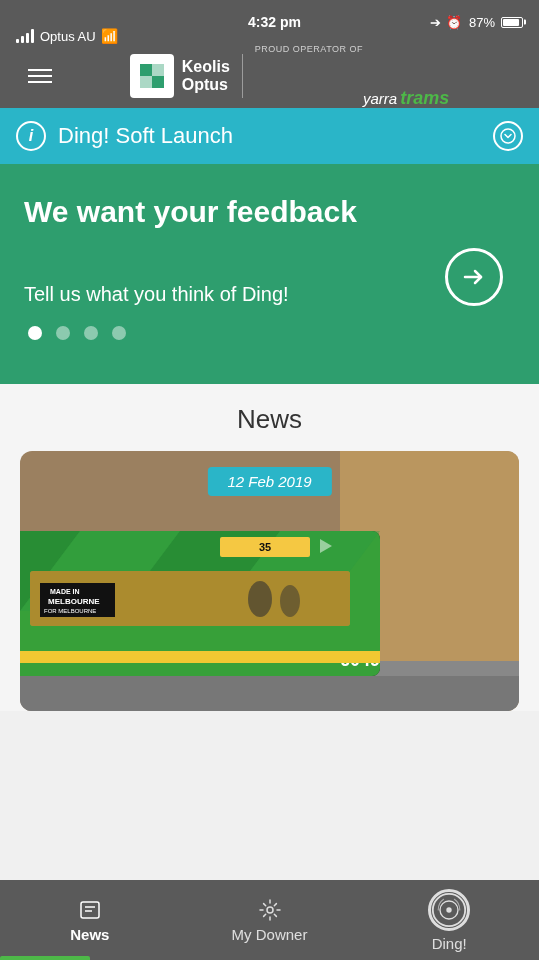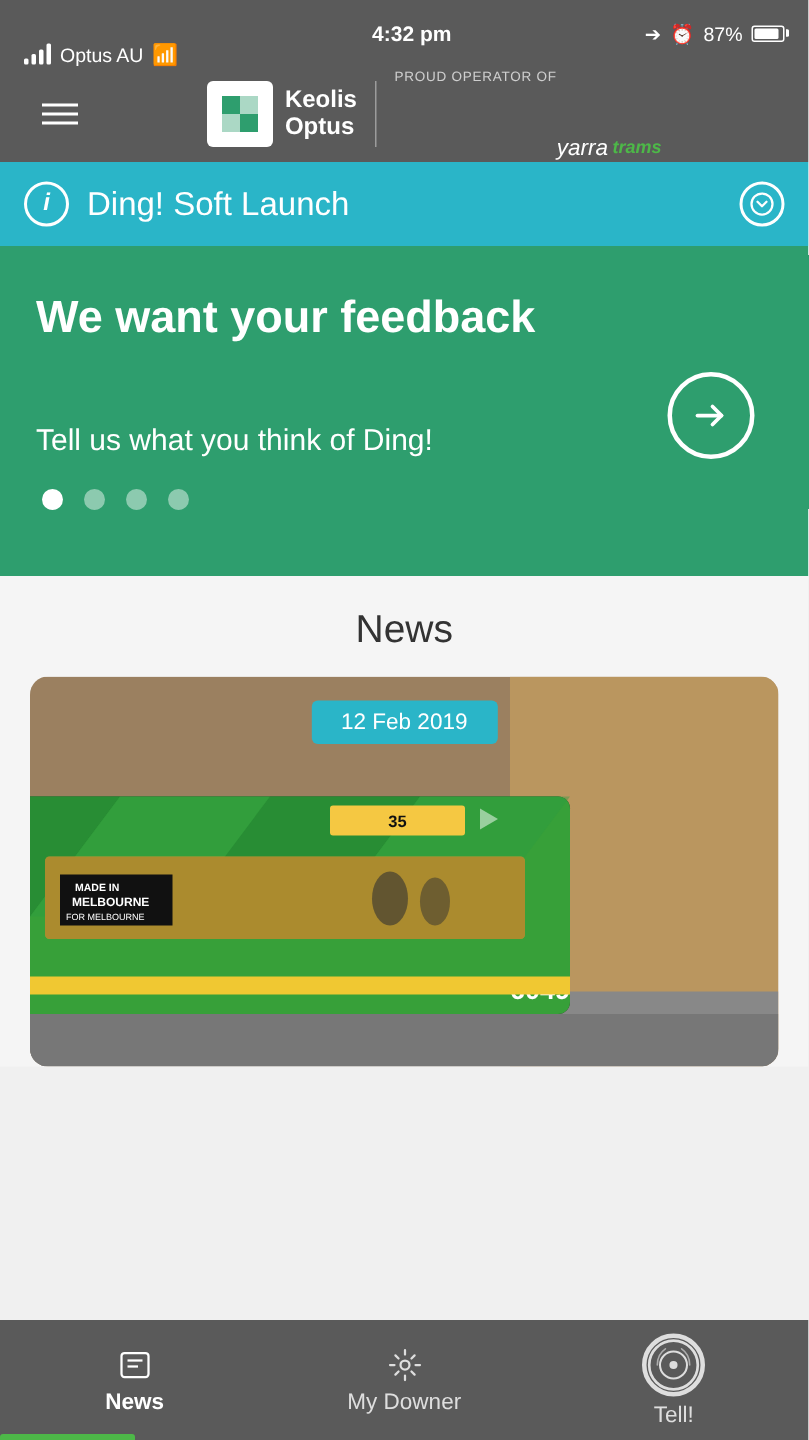--- a/index.html
+++ b/index.html
@@ -49,21 +49,21 @@
     .keolis-icon { width: 44px; height: 44px; background: white; border-radius: 4px; display: flex; align-items: center; justify-content: center; }
     .keolis-icon svg { width: 36px; height: 36px; }
     .keolis-text { color: white; }
     .keolis-text .keolis { font-size: 16px; font-weight: 700; }
     .keolis-text .downer { font-size: 16px; font-weight: 700; }
     .divider-line { width: 1px; height: 44px; background: rgba(255,255,255,0.4); margin: 0 12px; }
     .yarra-section { display: flex; align-items: flex-start; }
     .proud-operator { color: rgba(255,255,255,0.7); font-size: 9px; text-transform: uppercase; letter-spacing: 0.5px; }
     .yarra-trams { display: flex; align-items: center; gap: 3px; margin-top: 44px; }
     .yarra-word { color: white; font-size: 15px; font-style: italic; font-weight: 500; }
-    .trams-word { color: #4db848; font-size: 12px; font-style: italic; font-weight: 700; }
+    .trams-word { color: #4db848; font-size: 18px; font-style: italic; font-weight: 700; }
 
     
     .info-banner {
       background: #2ab5c8;
       height: 56px;
       display: flex;
       align-items: center;
       justify-content: space-between;
       padding: 0 16px;
     }
@@ -93,21 +93,21 @@
       flex-shrink: 0;
     }
     .dots-row { display: flex; gap: 14px; margin-top: 20px; padding-left: 4px; }
     .dot { width: 14px; height: 14px; border-radius: 50%; background: rgba(255,255,255,0.45); cursor: pointer; }
     .dot.active { background: white; }
 
     
     .news-section { background: #f5f5f5; padding: 20px 0 0 0; }
     .news-title { text-align: center; font-size: 26px; font-weight: 400; color: #333; margin-bottom: 16px; }
     .news-image-container { position: relative; margin: 0 20px; border-radius: 12px; overflow: hidden; height: 260px; }
-    .date-badge { position: absolute; top: 16px; left: 50%; transform: translateX(-50%); background: #2ab5c8; color: white; padding: 6px 20px; border-radius: 4px; font-size: 15px; font-weight: 400; white-space: nowrap; }
+    .date-badge { position: absolute; top: 16px; left: 50%; transform: translateX(-50%); background: #2ab5c8; color: white; padding: 6px 20px; border-radius: 4px; font-size: 15px; font-weight: 400; white-space: nowrap; font-style: italic; }
 
     
     .bottom-nav {
       position: absolute;
       bottom: 0;
       left: 0;
       right: 0;
       height: 80px;
       background: #5a5a5a;
       display: flex;
@@ -289,15 +289,15 @@
     <div class="ding-icon-circle">
       <svg width="40" height="40" viewBox="0 0 40 40" fill="none">
         <circle cx="20" cy="20" r="18" stroke="rgba(255,255,255,0.8)" stroke-width="2" fill="none"></circle>
         <circle cx="20" cy="20" r="10" stroke="rgba(255,255,255,0.8)" stroke-width="1.5" fill="none"></circle>
         <circle cx="20" cy="20" r="3" fill="rgba(255,255,255,0.8)"></circle>
 
         <path d="M8 20 Q8 12 14 8" stroke="rgba(255,255,255,0.5)" stroke-width="1.2" fill="none" stroke-linecap="round"></path>
         <path d="M32 20 Q32 12 26 8" stroke="rgba(255,255,255,0.5)" stroke-width="1.2" fill="none" stroke-linecap="round"></path>
       </svg>
     </div>
-    <span class="nav-label">Tell!</span>
+    <span class="nav-label">Ding!</span>
   </div>
 </div>
 
 </body></html>

